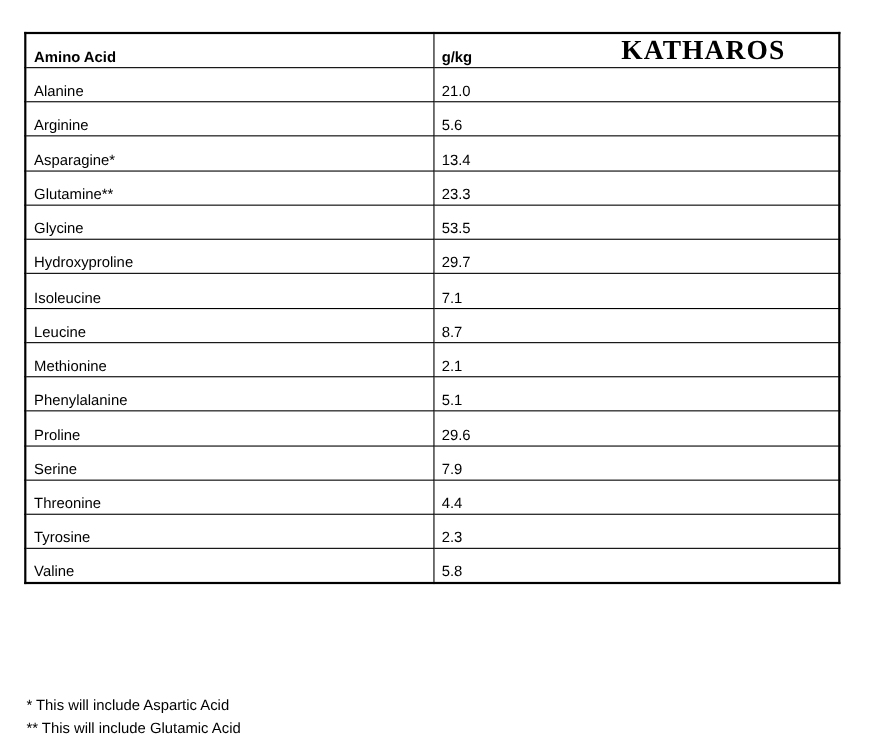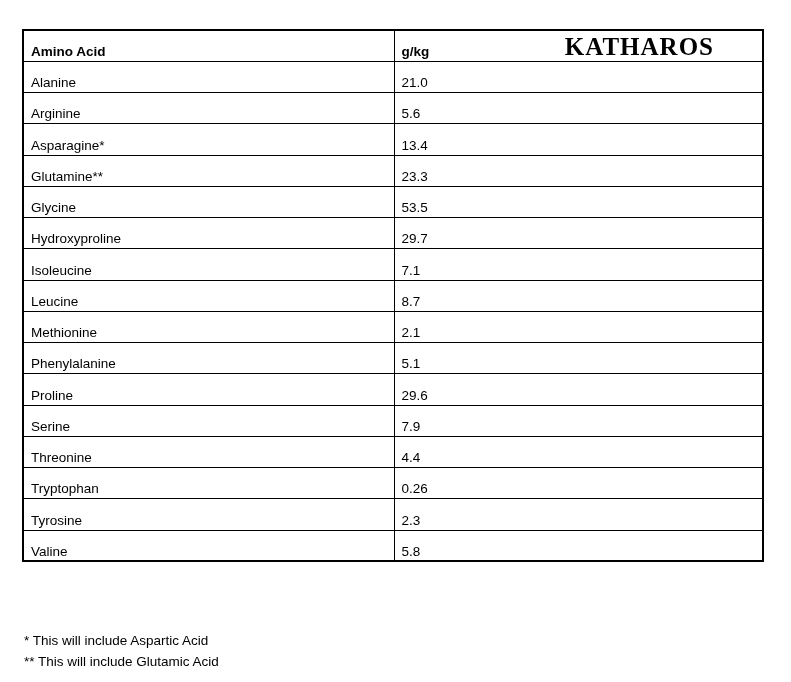--- a/index.html
+++ b/index.html
@@ -139,24 +139,20 @@
         </tr>
         <tr>
           <td>Serine</td>
           <td>7.9</td>
         </tr>
         <tr>
           <td>Threonine</td>
           <td>4.4</td>
         </tr>
         <tr>
-          <td>Tryptophan</td>
-          <td>0.26</td>
-        </tr>
-        <tr>
           <td>Tyrosine</td>
           <td>2.3</td>
         </tr>
         <tr>
           <td>Valine</td>
           <td>5.8</td>
         </tr>
       </tbody>
   </table>
 

